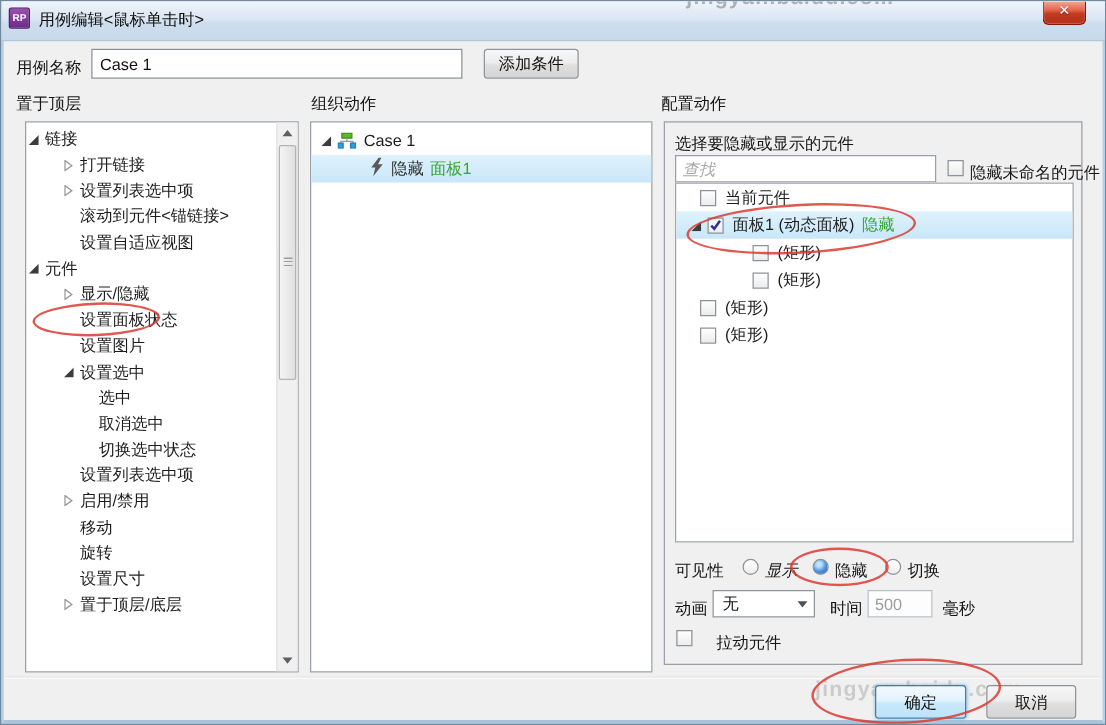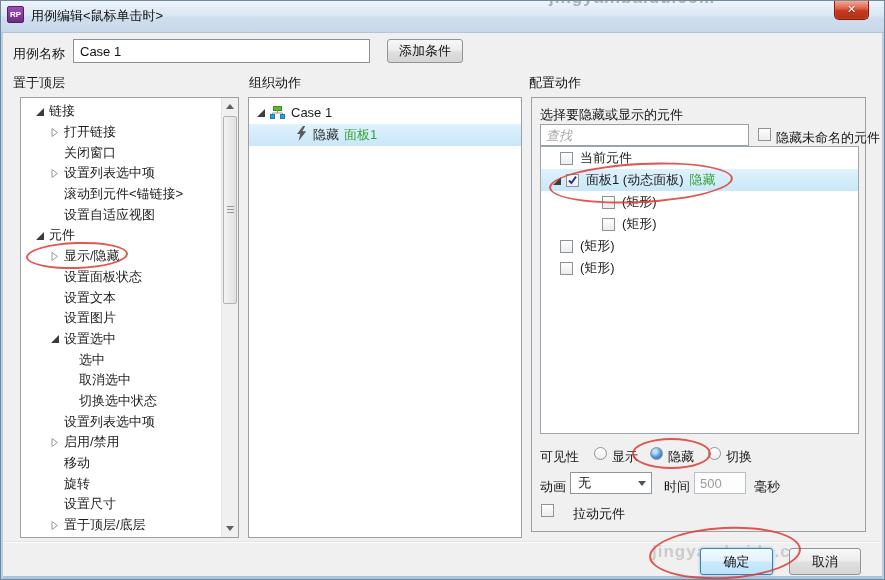--- a/index.html
+++ b/index.html
@@ -48,21 +48,21 @@
   .add-cond-btn { position:absolute; left:386px; top:38px; width:76px; height:24px; line-height:22px; }
   
   .panel { position:absolute; background:#fff; border:1px solid #9aa0a6; }
   .panel-left  { left:19px;  top:96px; width:219px; height:441px; }
   .panel-mid   { left:247px; top:96px; width:274px; height:441px; }
   .panel-right { left:530px; top:96px; width:335px; height:435px; background:#f0f0f0; }
   
   .tree { position:absolute; left:1px; top:3px; right:18px; }
   .trow { height:20.7px; display:flex; align-items:center; font-size:13px; color:#1c1c1c; white-space:nowrap; }
   .trow .glyph { width:14px; display:inline-flex; align-items:center; flex:0 0 14px; }
-  .lvl1 { padding-left:13px; } .lvl2 { padding-left:28px; } .lvl3 { padding-left:43px; }
+  .lvl1 { } .lvl2 { padding-left:28px; } .lvl3 { padding-left:43px; }
   
   .vscroll { position:absolute; right:0; top:0; bottom:0; width:17px; background:#f0f0f0; border-left:1px solid #e3e3e3; }
   .sb-btn { position:absolute; left:0; width:17px; height:17px; }
   .sb-up { top:0; } .sb-down { bottom:0; }
   .tri-up, .tri-down { position:absolute; left:4px; width:0; height:0; border-left:4px solid transparent; border-right:4px solid transparent; }
   .tri-up   { top:6px; border-bottom:5px solid #606060; }
   .tri-down { top:6px; border-top:5px solid #606060; }
   .sb-thumb {
     position:absolute; left:1px; top:18px; width:14px; height:188px; border-radius:2px;
     border:1px solid #b3b3b3; background:linear-gradient(90deg,#f4f4f4,#e0e0e0);
@@ -170,24 +170,20 @@
         </div>
         <div class="trow lvl2">
           <span class="glyph">
             <svg width="9" height="9" viewBox="0 0 9 9">
               <polygon points="2,0.5 7.5,4.5 2,8.5" fill="#ffffff" stroke="#9a9a9a"></polygon>
             </svg>
           </span>
           <span>打开链接</span>
         </div>
         <div class="trow lvl2">
-          <span class="glyph"></span>
-          <span>关闭窗口</span>
-        </div>
-        <div class="trow lvl2">
           <span class="glyph">
             <svg width="9" height="9" viewBox="0 0 9 9">
               <polygon points="2,0.5 7.5,4.5 2,8.5" fill="#ffffff" stroke="#9a9a9a"></polygon>
             </svg>
           </span>
           <span>设置列表选中项</span>
         </div>
         <div class="trow lvl2">
           <span class="glyph"></span>
           <span>滚动到元件&lt;锚链接&gt;</span>
@@ -208,24 +204,20 @@
           <span class="glyph">
             <svg width="9" height="9" viewBox="0 0 9 9">
               <polygon points="2,0.5 7.5,4.5 2,8.5" fill="#ffffff" stroke="#9a9a9a"></polygon>
             </svg>
           </span>
           <span>显示/隐藏</span>
         </div>
         <div class="trow lvl2">
           <span class="glyph"></span>
           <span>设置面板状态</span>
-        </div>
-        <div class="trow lvl2">
-          <span class="glyph"></span>
-          <span>设置文本</span>
         </div>
         <div class="trow lvl2">
           <span class="glyph"></span>
           <span>设置图片</span>
         </div>
         <div class="trow lvl2">
           <span class="glyph">
             <svg width="9" height="9" viewBox="0 0 9 9">
               <polygon points="9,1 9,9 1,9" fill="#3c3c3c"></polygon>
             </svg>
@@ -357,21 +349,21 @@
         </div>
         <div class="wrow wl1">
           <span class="cb"></span>
           <span>(矩形)</span>
         </div>
       </div>
 
     <div class="lbl" style="left:8px; top:350px;">可见性</div>
     <div id="vis-radios">
         <span class="radio" style="left: 62px; top: 349px;"></span>
-        <div class="lbl" style="left: 80px; top: 350px;">显示</div>
+        <div class="lbl" style="left: 80px; top: 350px; font-style: italic;">显示</div>
         <span class="radio sel" style="left: 118px; top: 349px;"></span>
         <div class="lbl" style="left: 136px; top: 350px;">隐藏</div>
         <span class="radio" style="left: 176px; top: 349px;"></span>
         <div class="lbl" style="left: 194px; top: 350px;">切换</div>
       </div>
 
     <div class="lbl" style="left:8px; top:380px;">动画</div>
     <div class="dropdown" style="left:38px; top:374px;">
       <span>无</span>
       <span class="dd-arrow"></span>

